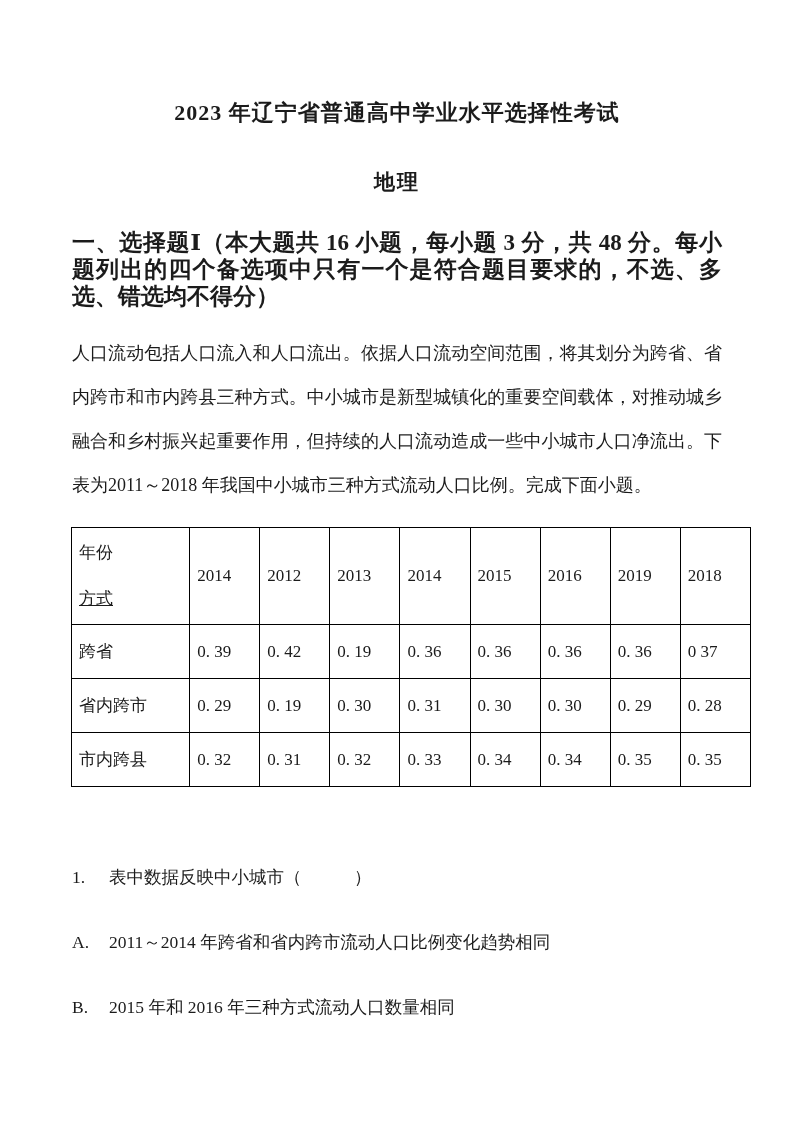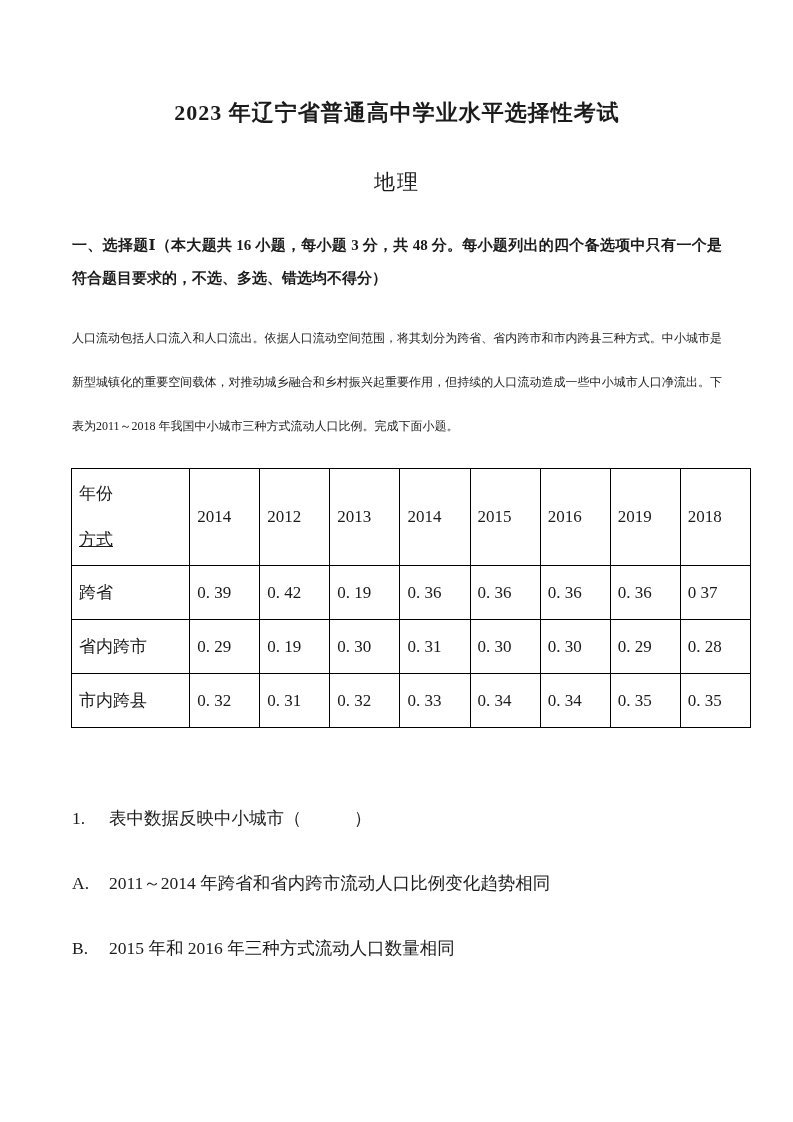--- a/index.html
+++ b/index.html
@@ -23,34 +23,34 @@
   .doc-title{
     margin:0;
     font-size:22px;
     font-weight:bold;
     text-align:center;
     letter-spacing:1px;
   }
   .doc-subject{
     margin:40px 0 0 0;
     font-size:21px;
-    font-weight:normal;
+    font-weight:bold;
     text-align:center;
     letter-spacing:2px;
   }
   .section-heading{
     margin:33px 0 0 0;
-    font-size:15px;
+    font-size:23px;
     font-weight:bold;
-    line-height:33px;
+    line-height:27px;
     text-align:justify;
   }
   .passage{
     margin:21px 0 0 0;
-    font-size:12px;
+    font-size:18px;
     line-height:44px;
     text-align:justify;
   }
   table.data-table{
     border-collapse:collapse;
     table-layout:fixed;
     width:680px;
     margin:20px 0 0 -1px;
   }
   table.data-table td{

